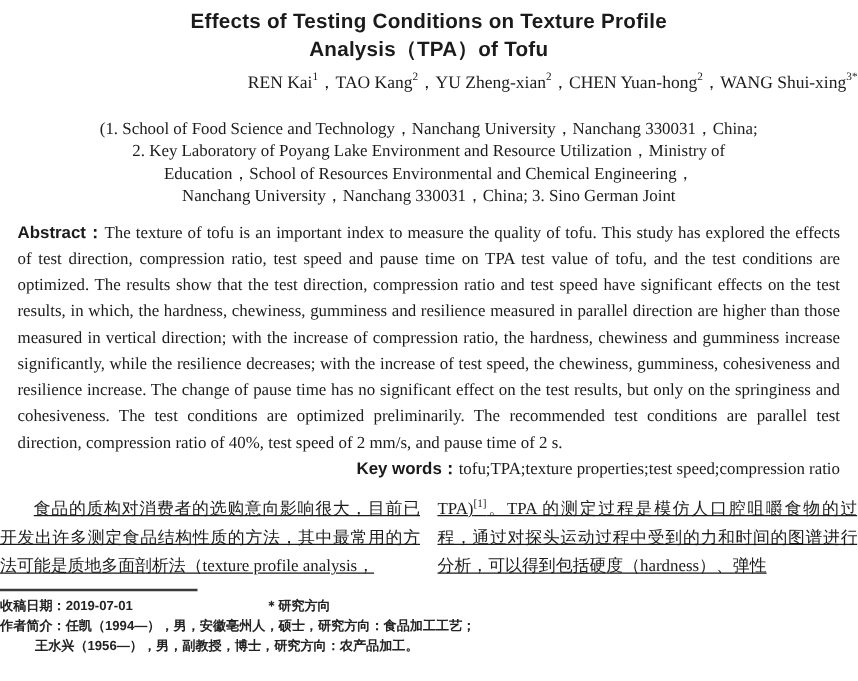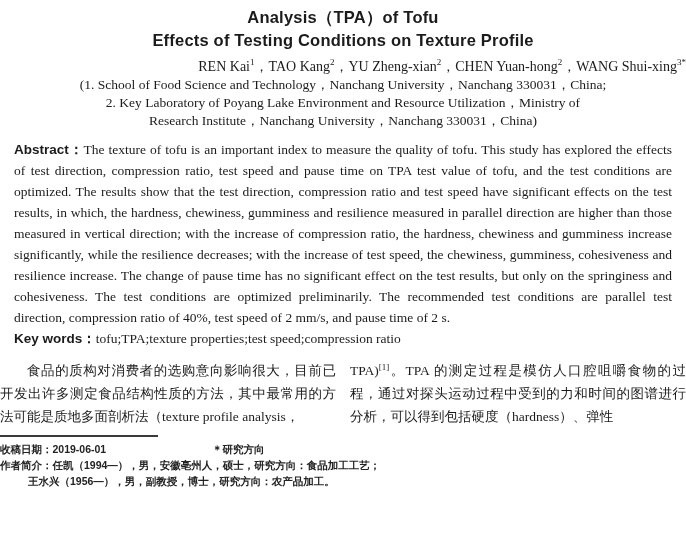--- a/index.html
+++ b/index.html
@@ -23,48 +23,49 @@
   }
   .authors {
     margin-top:5px;
     text-align:right;
     font-size:14px;
     line-height:19px;
     white-space:nowrap;
   }
   .authors sup { font-size:9px; line-height:0; }
   .affiliations {
-    margin-top:0;
+    margin-top:18px;
     text-align:center;
     font-size:13.5px;
     line-height:18px;
   }
   .abstract {
     margin:9px 14px 0 14px;
     font-size:13.5px;
     line-height:21px;
     text-align:justify;
   }
   .inline-label {
     font-family:"Liberation Sans","DejaVu Sans",sans-serif;
     font-weight:bold;
   }
   .keywords {
     margin:0 14px;
     font-size:13.5px;
     line-height:21px;
+    text-align:right;
   }
   .cols {
     display:flex;
     gap:14px;
     margin-top:10px;
     font-size:13.5px;
     line-height:23px;
   }
-  .col { width:336px; text-align:justify; text-justify:inter-character; }
+  .col { width:336px; text-align:justify; text-justify:inter-character;text-decoration:underline; }
   .col p { margin:0; }
   .col-left p { text-indent:2em; }
   .col sup { font-size:9px; line-height:0; }
   .footrule {
     width:158px; height:2px;
     background:#3a3a3a;
     margin-top:7px;
   }
   .footer {
     margin-top:4px;
@@ -76,50 +77,51 @@
   }
   .foot-line .received { display:inline-block; width:212px; }
   .foot-indent { padding-left:28px; }
 </style>
 </head>
 <body>
 
 <div class="page">
 
   <div class="title">
+    <div>Effects of Testing Conditions on Texture Profile</div>
     <div>Analysis（TPA）of Tofu</div>
-    <div>Effects of Testing Conditions on Texture Profile</div>
   </div>
 
   <div class="authors">
     <span><span>REN Kai</span><sup>1</sup><span>，</span></span><span><span>TAO Kang</span><sup>2</sup><span>，</span></span><span><span>YU Zheng-xian</span><sup>2</sup><span>，</span></span><span><span>CHEN Yuan-hong</span><sup>2</sup><span>，</span></span><span><span>WANG Shui-xing</span><sup>3*</sup><span></span></span>
   </div>
 
   <div class="affiliations">
     <div>(1. School of Food Science and Technology，Nanchang University，Nanchang 330031，China;</div>
     <div>2. Key Laboratory of Poyang Lake Environment and Resource Utilization，Ministry of</div>
-    <div>Research Institute，Nanchang University，Nanchang 330031，China)</div>
+    <div>Education，School of Resources Environmental and Chemical Engineering，</div>
+    <div>Nanchang University，Nanchang 330031，China; 3. Sino German Joint</div>
   </div>
 
   <p class="abstract"><span class="inline-label">Abstract：</span><span>The texture of tofu is an important index to measure the quality of tofu. This study has explored the effects of test direction, compression ratio, test speed and pause time on TPA test value of tofu, and the test conditions are optimized. The results show that the test direction, compression ratio and test speed have significant effects on the test results, in which, the hardness, chewiness, gumminess and resilience measured in parallel direction are higher than those measured in vertical direction; with the increase of compression ratio, the hardness, chewiness and gumminess increase significantly, while the resilience decreases; with the increase of test speed, the chewiness, gumminess, cohesiveness and resilience increase. The change of pause time has no significant effect on the test results, but only on the springiness and cohesiveness. The test conditions are optimized preliminarily. The recommended test conditions are parallel test direction, compression ratio of 40%, test speed of 2 mm/s, and pause time of 2 s.</span></p>
 
   <p class="keywords"><span class="inline-label">Key words：</span><span>tofu;TPA;texture properties;test speed;compression ratio</span></p>
 
   <div class="cols">
     <div class="col col-left">
       <p>食品的质构对消费者的选购意向影响很大，目前已开发出许多测定食品结构性质的方法，其中最常用的方法可能是质地多面剖析法（texture profile analysis，</p>
     </div>
     <div class="col col-right">
       <p><span>TPA)</span><sup>[1]</sup><span>。TPA 的测定过程是模仿人口腔咀嚼食物的过程，通过对探头运动过程中受到的力和时间的图谱进行分析，可以得到包括硬度（hardness）、弹性</span></p>
     </div>
   </div>
 
   <div class="footrule"></div>
 
   <div class="footer">
     <div class="foot-line">
-      <span class="received">收稿日期：2019-06-01</span><span>＊研究方向</span>
+      <span class="received">收稿日期：2019-07-01</span><span>＊研究方向</span>
     </div>
     <div>作者简介：任凯（1994—），男，安徽亳州人，硕士，研究方向：食品加工工艺；</div>
     <div class="foot-indent">王水兴（1956—），男，副教授，博士，研究方向：农产品加工。</div>
   </div>
 
 </div>
 
 </body></html>

